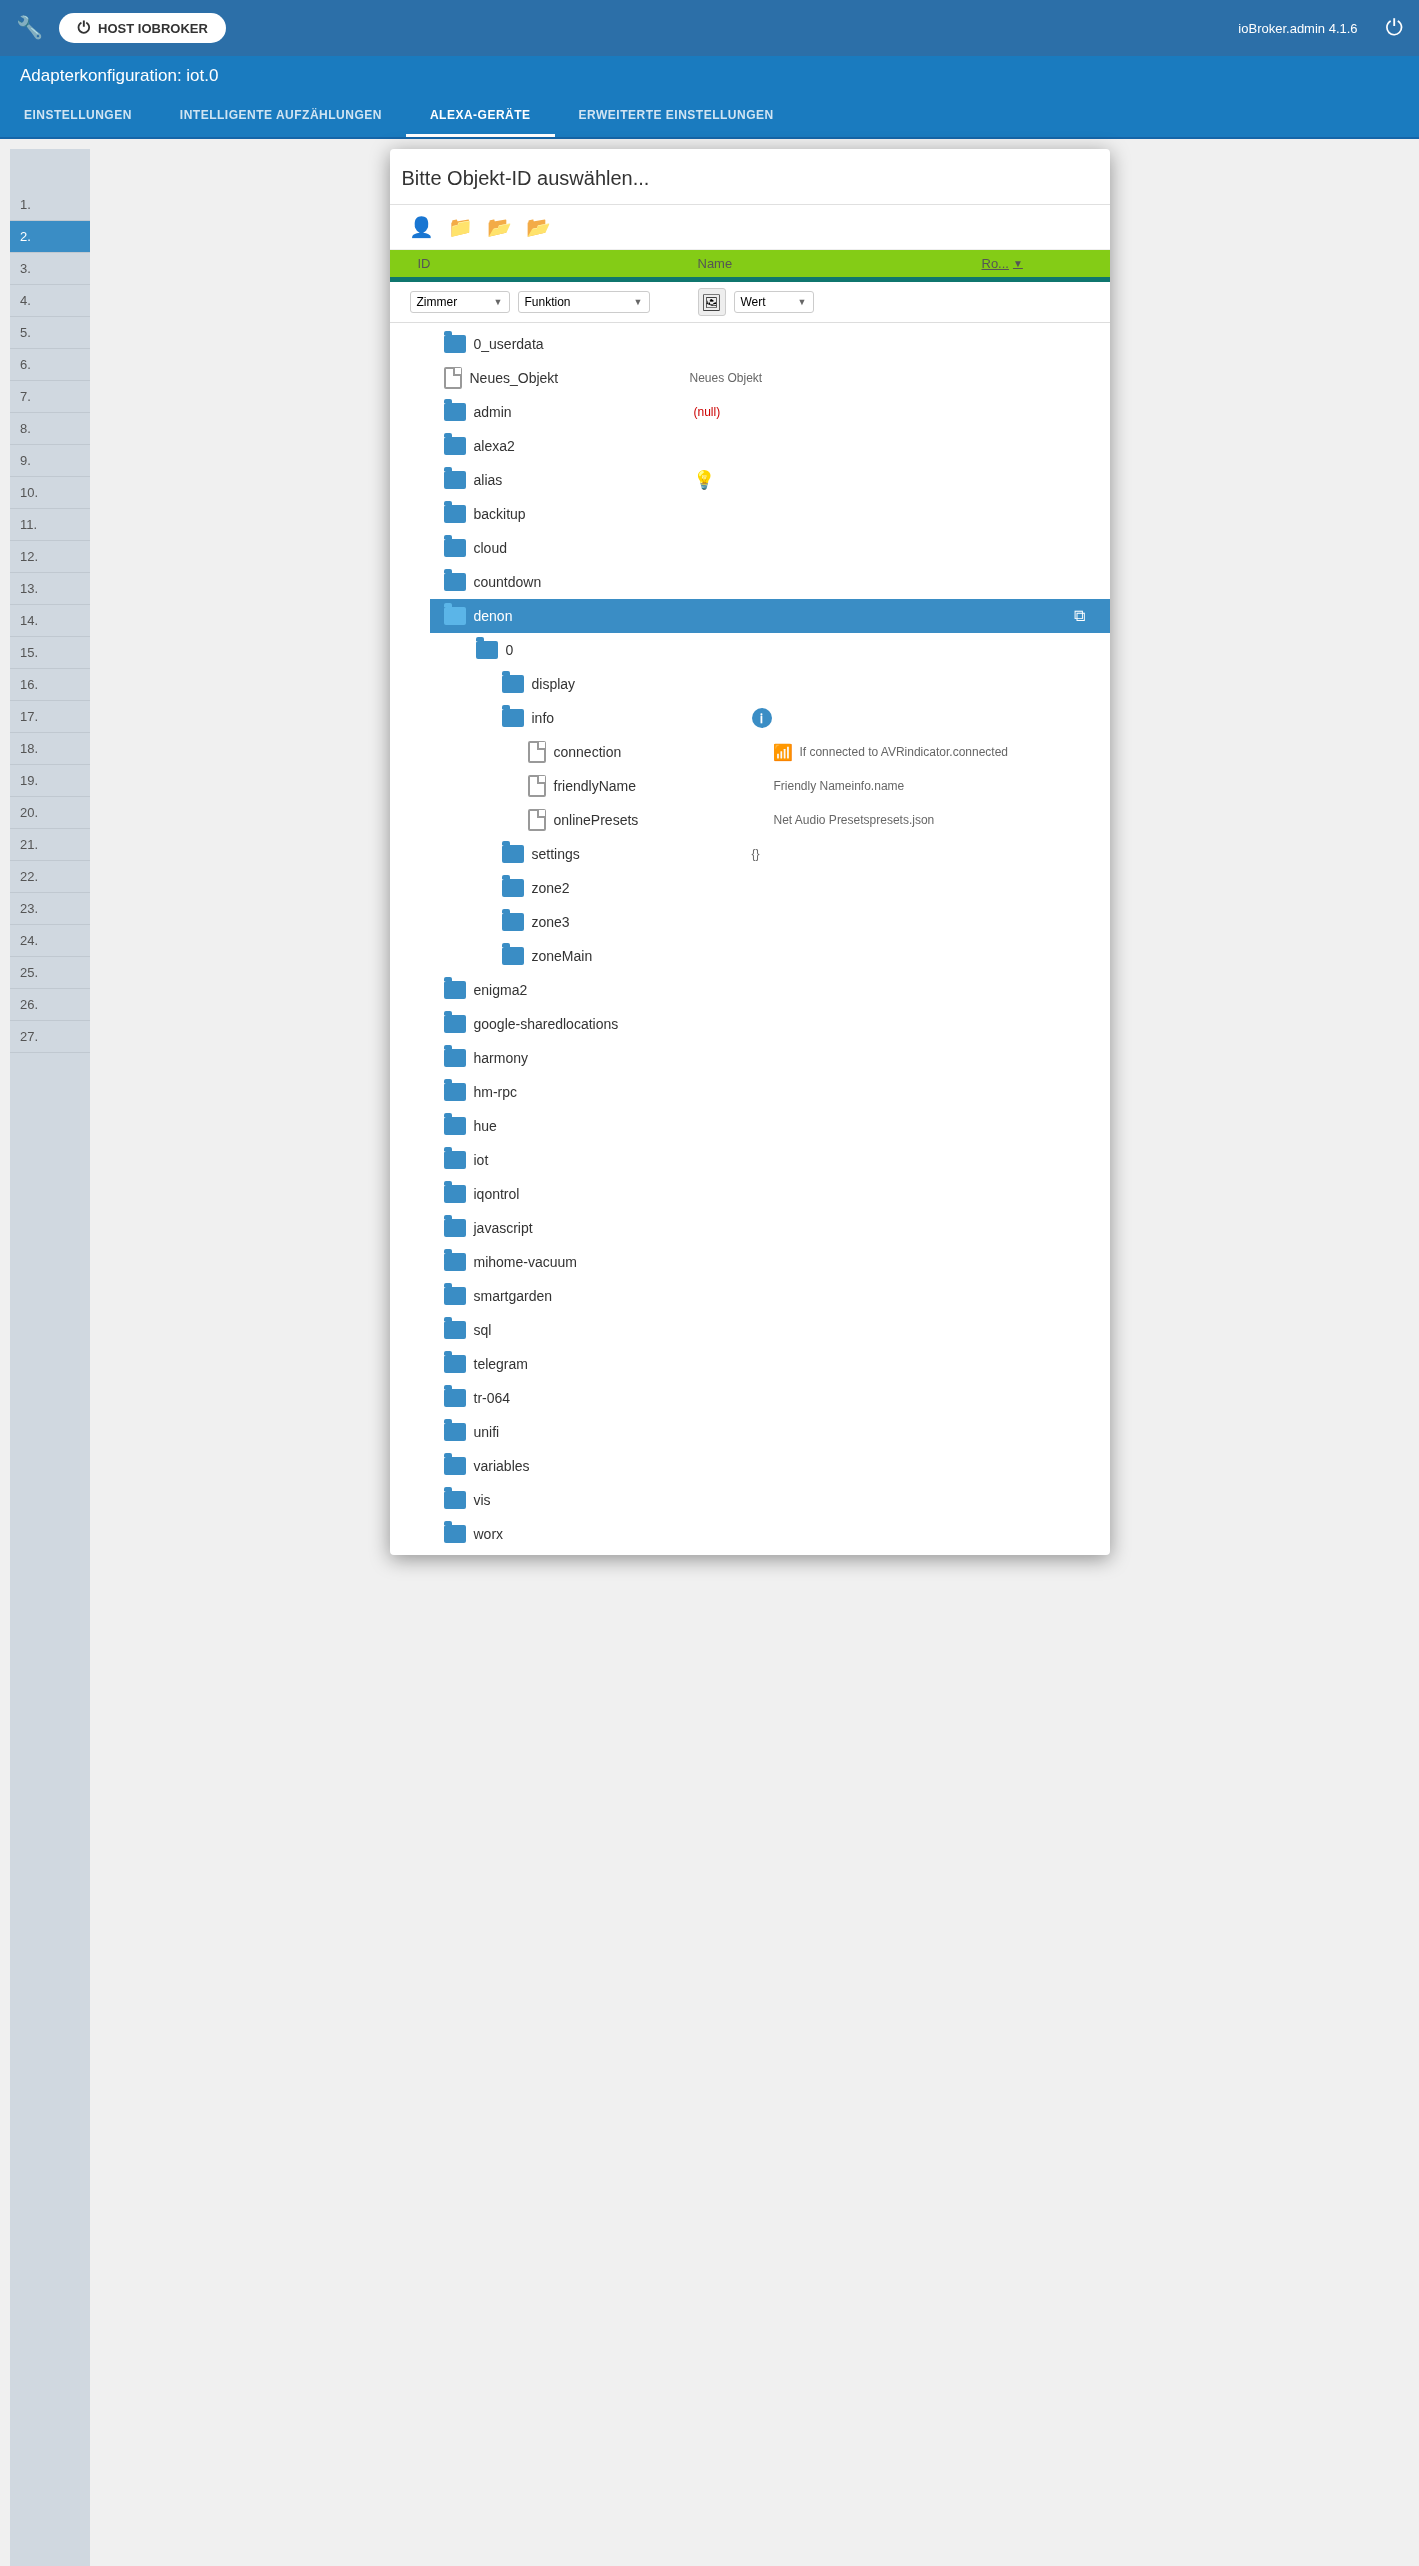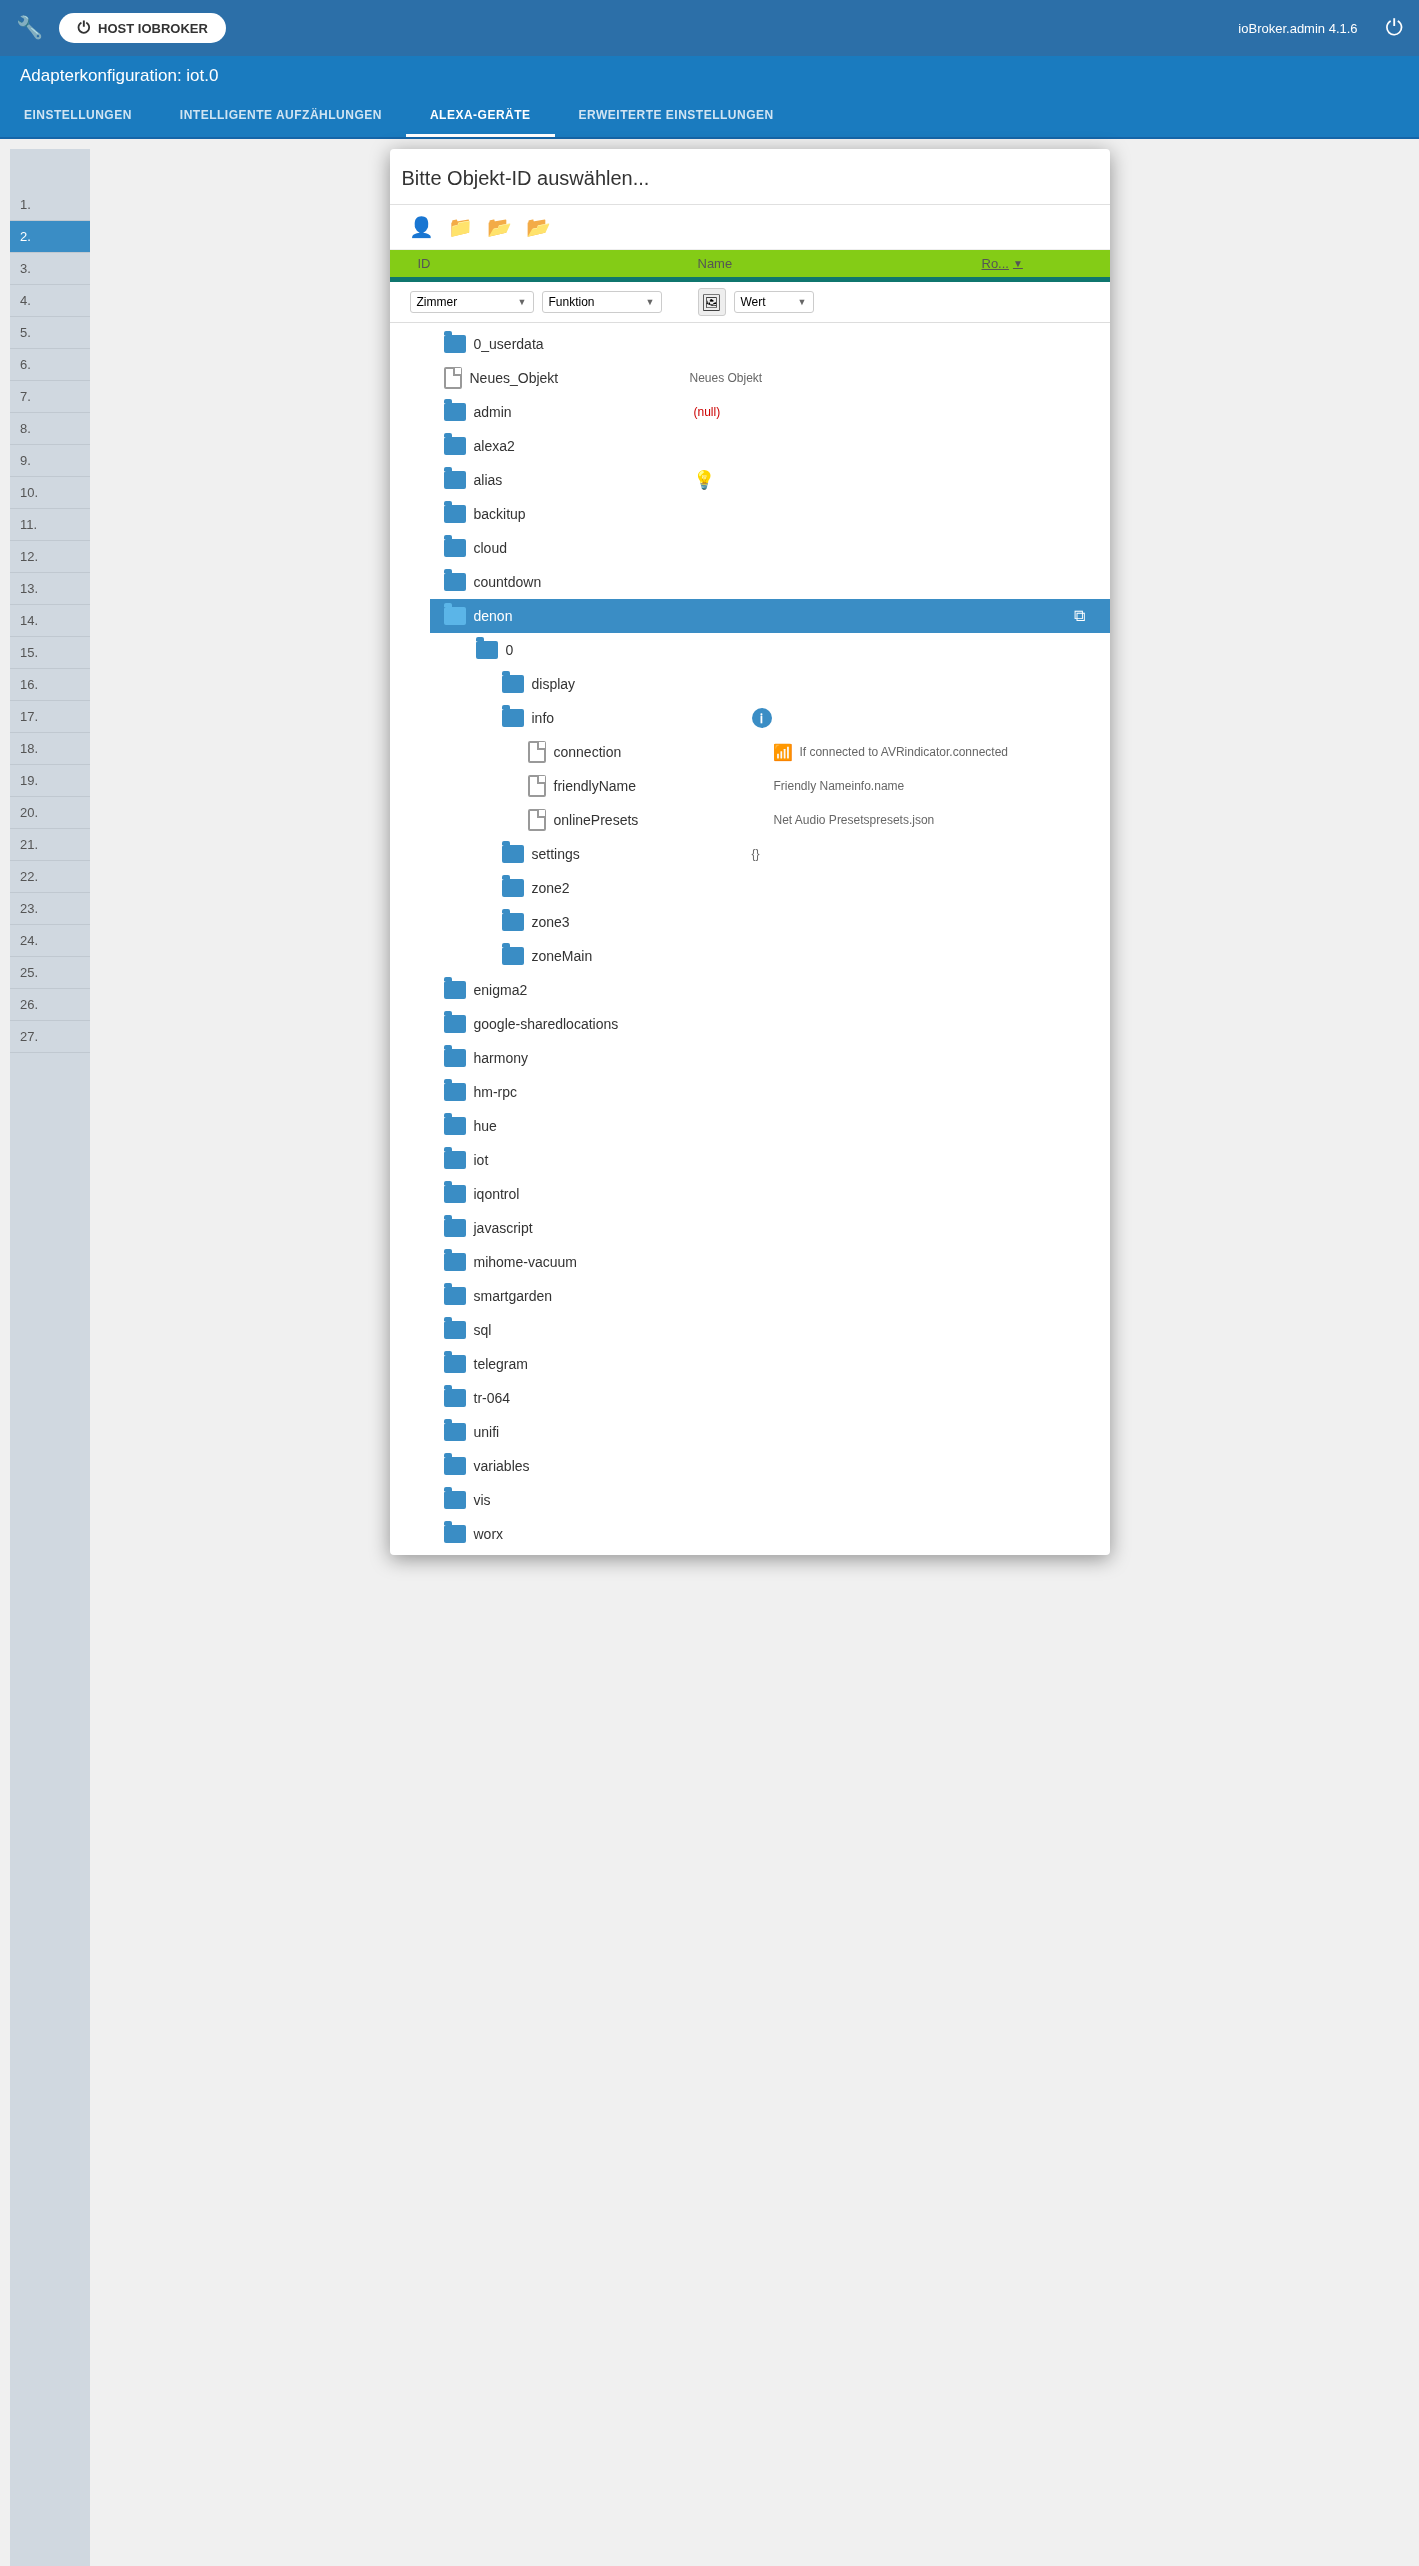--- a/index.html
+++ b/index.html
@@ -352,24 +352,24 @@
         <div>ID</div>
         <div>Name</div>
         <div class="col-header-ro">
           <span>Ro...</span>
           <span style="font-size:10px;cursor:pointer;">▼</span>
         </div>
       </div>
 
       <div class="filter-row">
         <div style="display:flex;gap:8px;align-items:center;">
-          <div class="filter-select dropdown-arrow" style="width:124px;">
+          <div class="filter-select dropdown-arrow" style="width:100px;">
             <span>Zimmer</span>
           </div>
-          <div class="filter-select dropdown-arrow" style="width:120px;">
+          <div class="filter-select dropdown-arrow" style="width:132px;">
             <span>Funktion</span>
           </div>
         </div>
         <div style="display:flex;align-items:center;gap:8px;">
           <div class="filter-image">🖼</div>
           <div class="filter-select dropdown-arrow" style="width:80px;">
             <span>Wert</span>
           </div>
         </div>
         <div></div>

